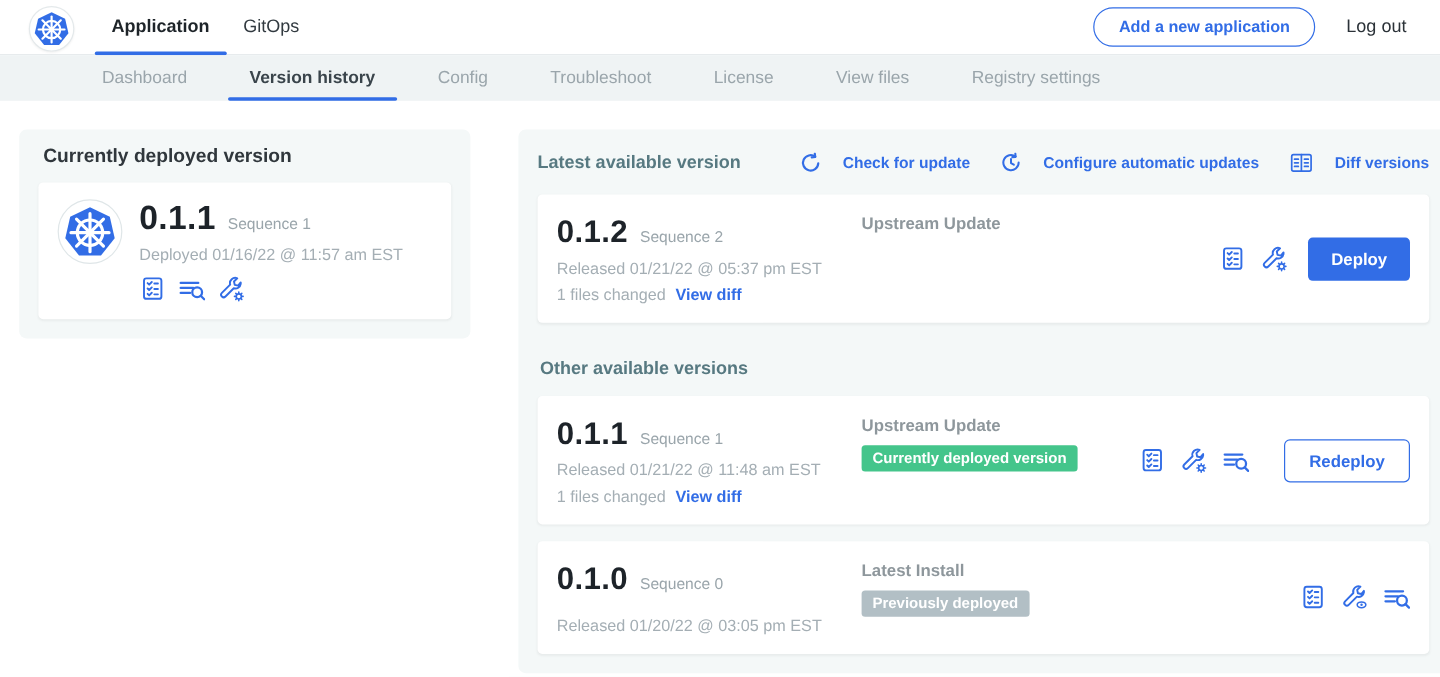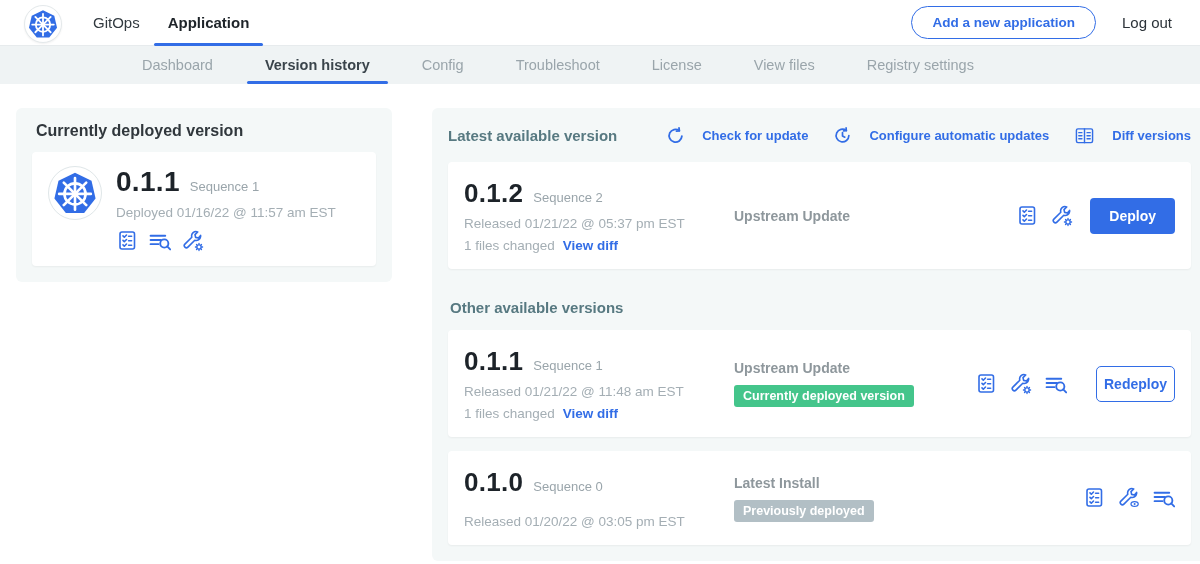--- a/index.html
+++ b/index.html
@@ -37,21 +37,21 @@
   .btn-pill {
     border:1px solid #326de6; background:#fff; color:#326de6;
     font-weight:700; font-size:13.5px; padding:8px 20px; border-radius:18px;
     cursor:pointer; font-family:inherit;
   }
   .logout { margin-left:26px; font-size:15px; color:#2b3238; cursor:pointer; }
 
   
   .subnav {
     position:absolute; left:0; top:46px; width:1200px; height:38px;
-    background:#eff3f4; display:flex; padding-left:116px;
+    background:#eff3f4; display:flex; padding-left:59px;
   }
   .subnav-tab {
     position:relative; display:flex; align-items:center;
     padding:0 26px; font-size:14.5px; color:#9aa5ab; cursor:pointer;
   }
   .subnav-tab.active { color:#3a444b; font-weight:700; }
   .subnav-tab.active::after {
     content:""; position:absolute; left:8px; right:8px; bottom:0;
     height:3px; background:#326de6; border-radius:2px;
   }
@@ -86,21 +86,21 @@
   }
   .rp-header { display:flex; align-items:center; justify-content:space-between; height:26px; }
   .rp-title, .other-title { font-size:15px; font-weight:600; color:#577981; }
   .rp-actions { display:flex; align-items:center; gap:26px; }
   .rp-action { display:flex; align-items:center; gap:18px; cursor:pointer; }
   .rp-action .lbl { font-size:13px; font-weight:700; color:#326de6; }
   .rp-action svg { width:17px; height:17px; }
 
   .vcard {
     background:#fff; border-radius:4px; box-shadow:0 1px 2px rgba(0,0,0,.05);
-    padding:16px 16px; display:flex; align-items:center; margin-top:14px;gap:16px;
+    padding:16px 16px; display:flex; margin-top:14px;
   }
   .vc-col1 { flex:0 0 254px; }
   .vc-col2 { flex:1; }
   .vc-col3 { display:flex; align-items:center; gap:13px; }
   .files-row { display:flex; align-items:baseline; margin-top:7px; }
   .view-diff { font-size:13.5px; font-weight:700; color:#326de6; margin-left:8px; cursor:pointer; }
   .files-txt { font-size:13.5px; color:#a4aeb4; }
   .source { font-size:14px; font-weight:600; color:#8e979c; }
   .badge {
     display:inline-block; margin-top:9px; padding:4px 9px; border-radius:3px;
@@ -108,21 +108,21 @@
   }
   .badge-green { background:#44c58b; }
   .badge-gray  { background:#b2bfc5; }
   .btn-primary {
     background:#326de6; color:#fff; border:none; border-radius:4px;
     font-size:14px; font-weight:700; padding:10px 19px; cursor:pointer;
     font-family:inherit; margin-left:4px;
   }
   .btn-outline {
     background:#fff; color:#326de6; border:1.5px solid #326de6; border-radius:5px;
-    font-size:14px; font-weight:700; padding:9px 7px; cursor:pointer;
+    font-size:14px; font-weight:700; padding:9px 20px; cursor:pointer;
     font-family:inherit; margin-left:16px;
   }
   .other-title { margin:30px 0 0 2px; }
 </style>
 </head>
 <body>
 
 <svg width="0" height="0" style="position:absolute">
   <defs>
     <g id="i-k8s">
@@ -198,25 +198,25 @@
 
 <div class="stage">
 
   <div class="topbar">
     <div class="logo-circle">
       <svg viewBox="0 0 100 100">
           <use href="#i-k8s"></use>
         </svg>
     </div>
     <div class="nav-tabs">
+      <div class="nav-tab active">
+        <span>Application</span>
+      </div>
       <div class="nav-tab">
         <span>GitOps</span>
-      </div>
-      <div class="nav-tab active">
-        <span>Application</span>
       </div>
     </div>
     <div class="topbar-spacer"></div>
     <button class="btn-pill">Add a new application</button>
     <span class="logout">Log out</span>
   </div>
 
   <div class="subnav">
     <div class="subnav-tab">
         <span>Dashboard</span>

